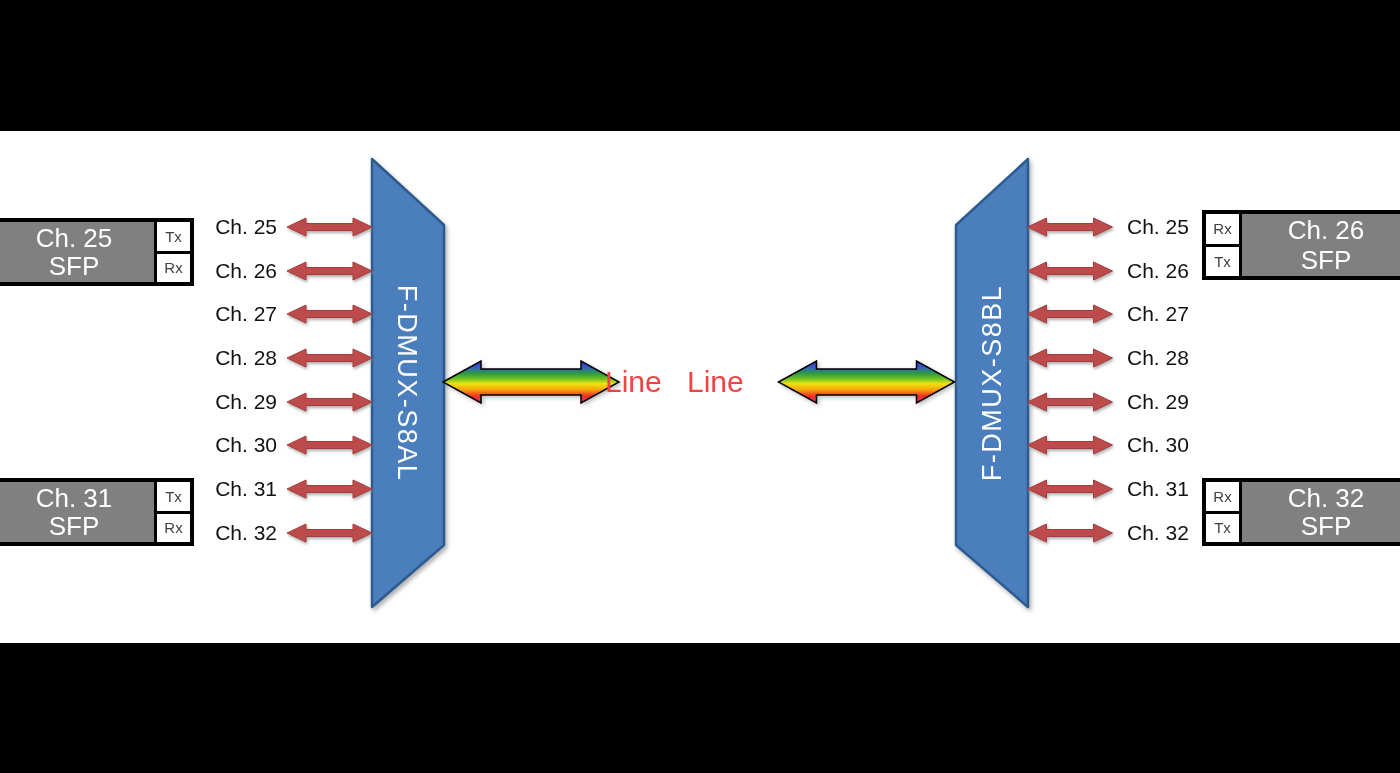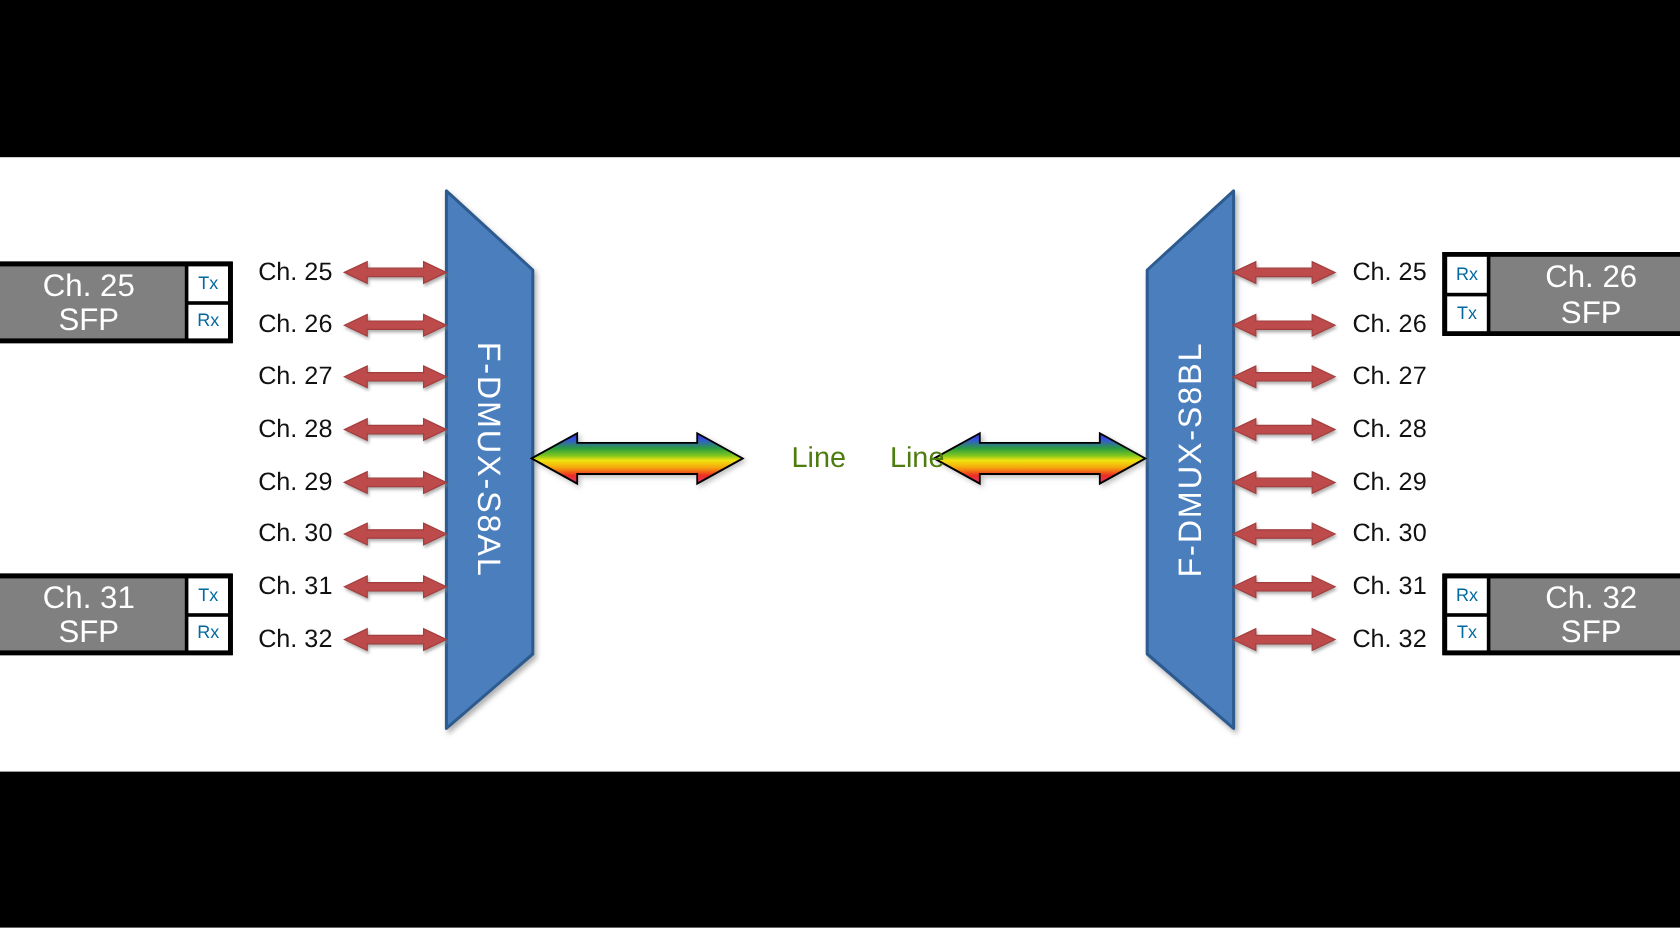--- a/index.html
+++ b/index.html
@@ -27,40 +27,40 @@
   .device-label{
     position:absolute;width:330px;height:32px;line-height:32px;top:236px;
     text-align:center;color:#fff;font-size:27px;letter-spacing:1.5px;
     white-space:nowrap;
   }
   .device-label.left{left:242px;transform:rotate(90deg);}
   .device-label.right{left:827px;transform:rotate(-90deg);}
 
   .line-label{
     position:absolute;top:233px;width:100px;height:36px;line-height:36px;
-    font-size:24px;color:#4d7c0f;text-align:right;white-space:nowrap;
+    font-size:30px;color:#ef4444;text-align:left;white-space:nowrap;
   }
   .line-label.l1{left:605px;}
   .line-label.l2{left:687px;}
 
   .sfp-box{
     position:absolute;background:#000;border:4px solid #000;
     display:grid;gap:3px;box-sizing:border-box;
   }
   .sfp-box.left-side{grid-template-columns:1fr 33px;left:-10px;width:204px;}
   .sfp-box.right-side{grid-template-columns:33px 1fr;left:1202px;width:212px;}
   .sfp-gray{
     background:#808080;grid-row:1/3;display:flex;flex-direction:column;
     justify-content:space-evenly;align-items:center;color:#fff;font-size:26px;
     line-height:1;
   }
   .sfp-box.left-side .sfp-gray{grid-column:1;}
   .sfp-box.right-side .sfp-gray{grid-column:2;}
   .port-cell{
-    background:#fff;color:#0369a1;display:flex;align-items:center;
+    background:#fff;color:#404040;display:flex;align-items:center;
     justify-content:center;font-size:15px;
   }
 </style>
 </head>
 <body>
 
 <div class="canvas">
 
   <svg class="shapes" width="1400" height="512" viewBox="0 0 1400 512">
     <defs>

